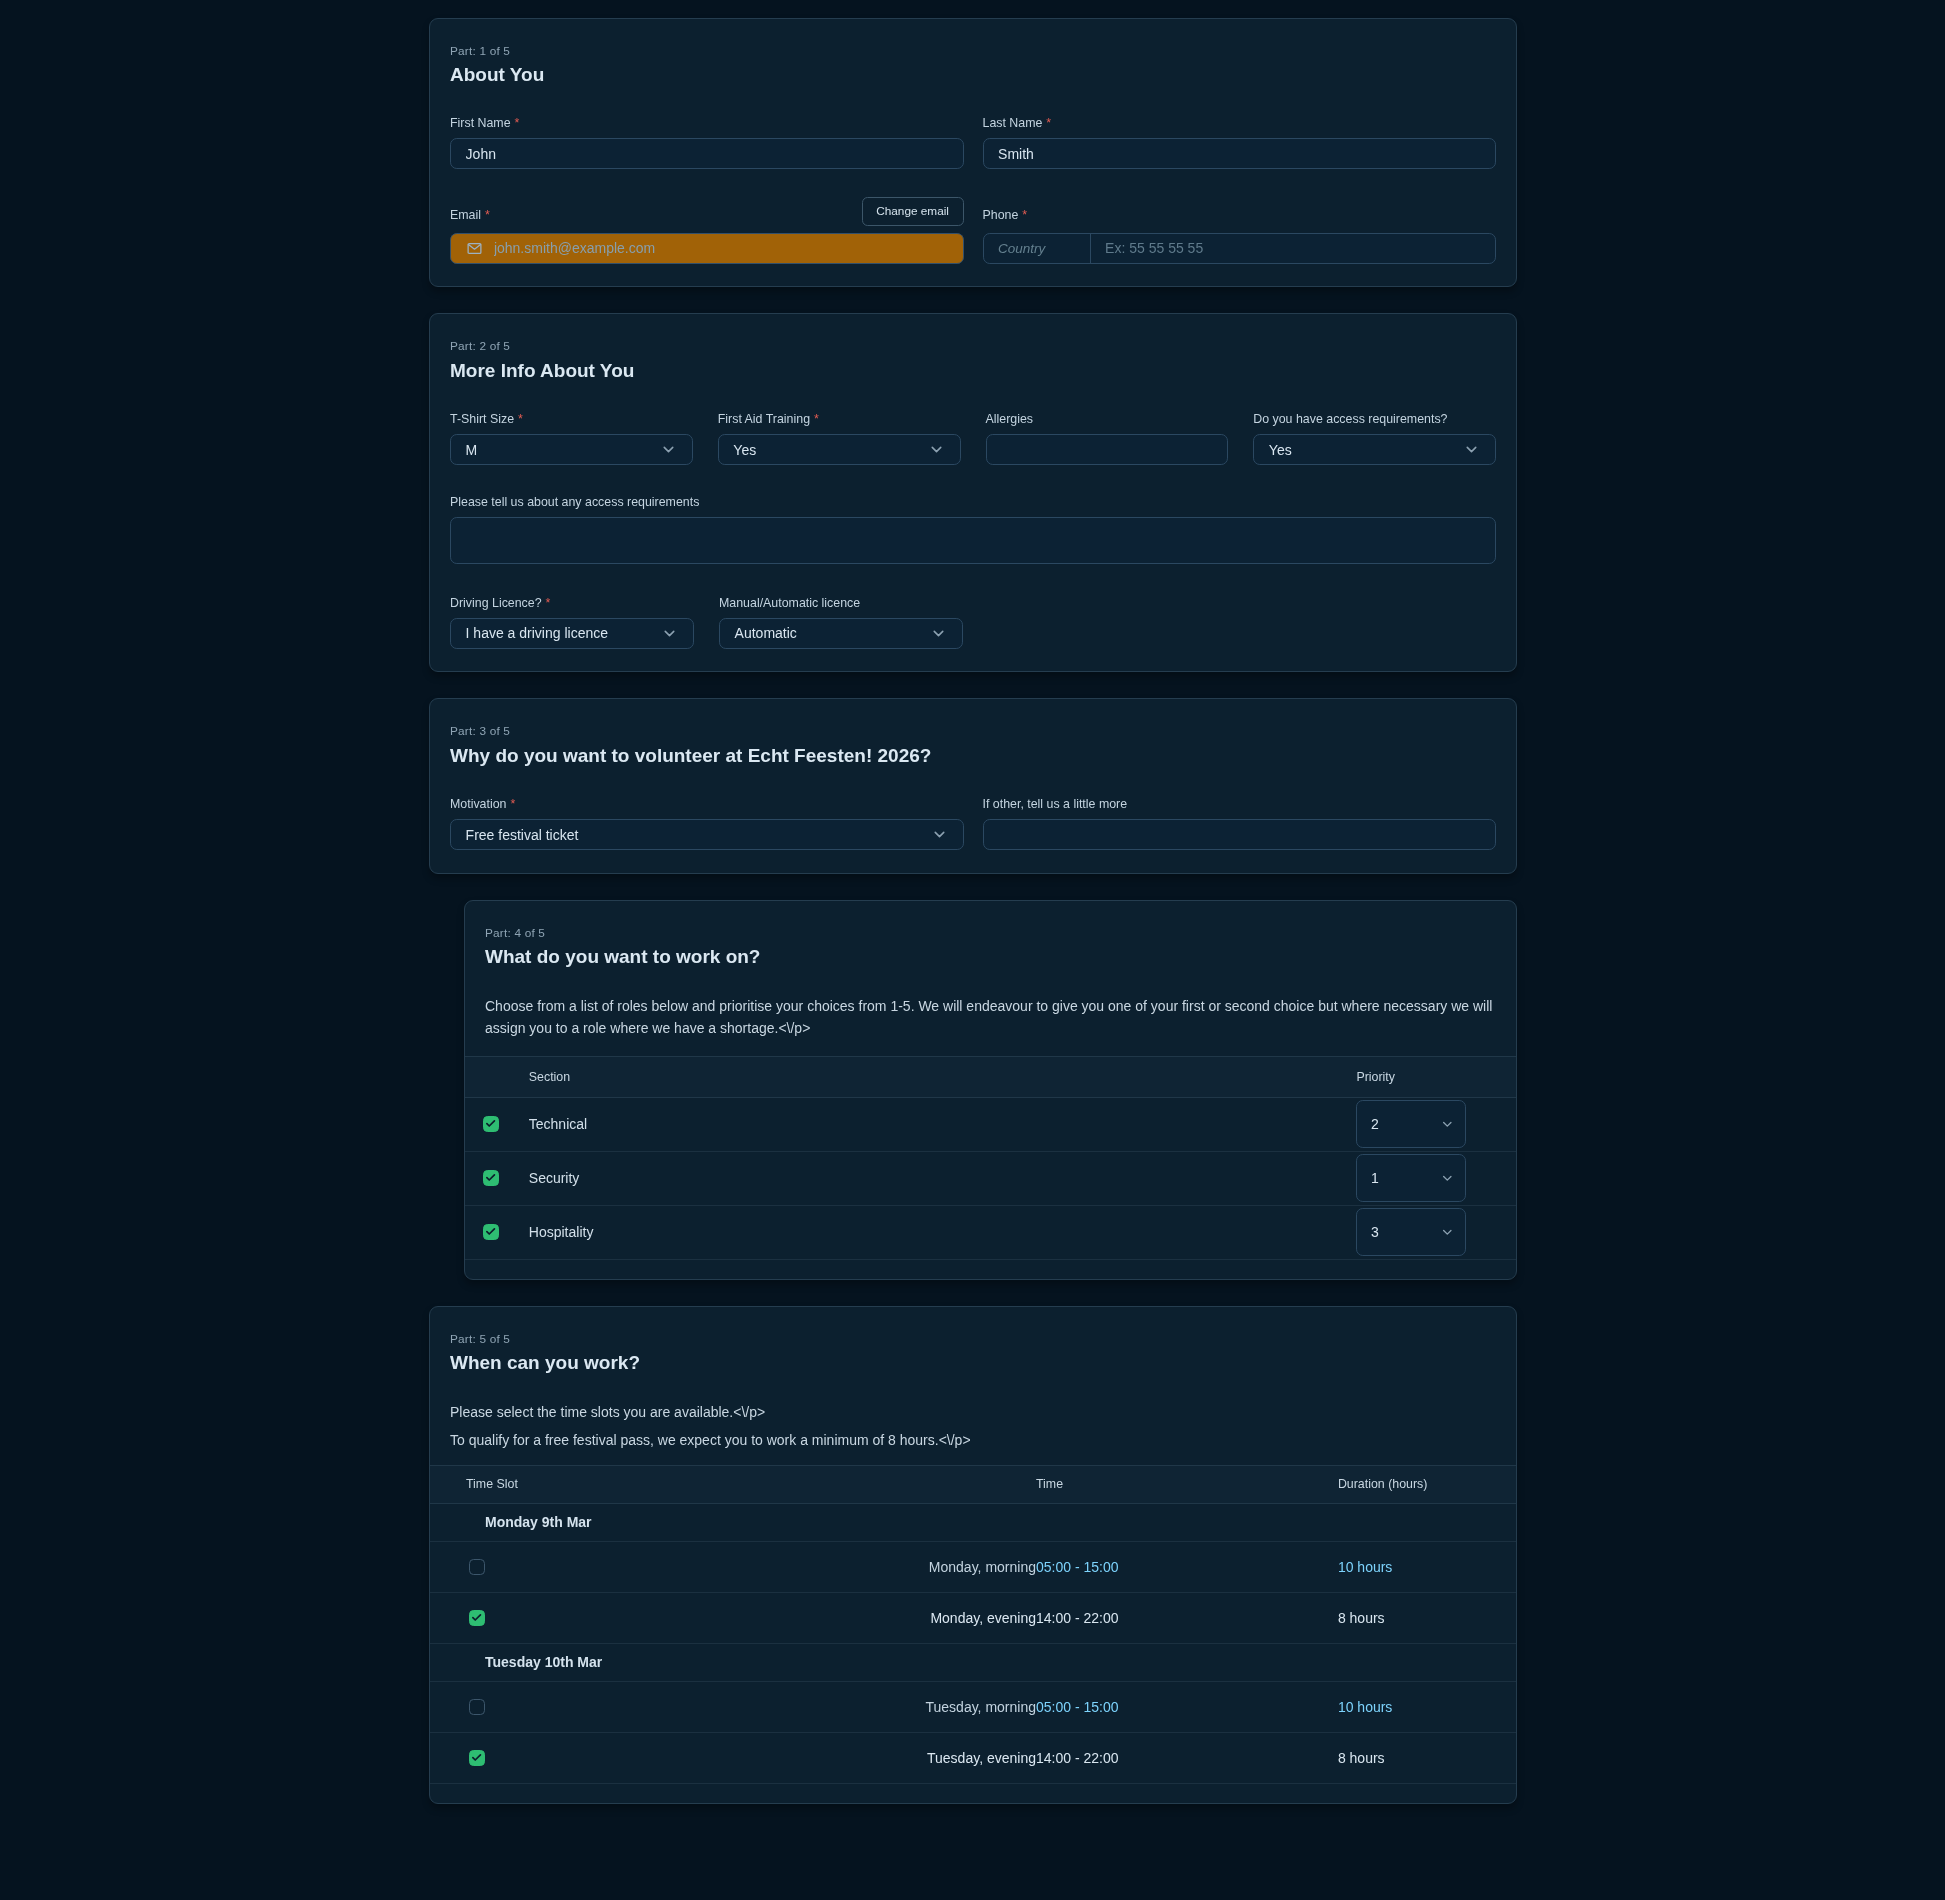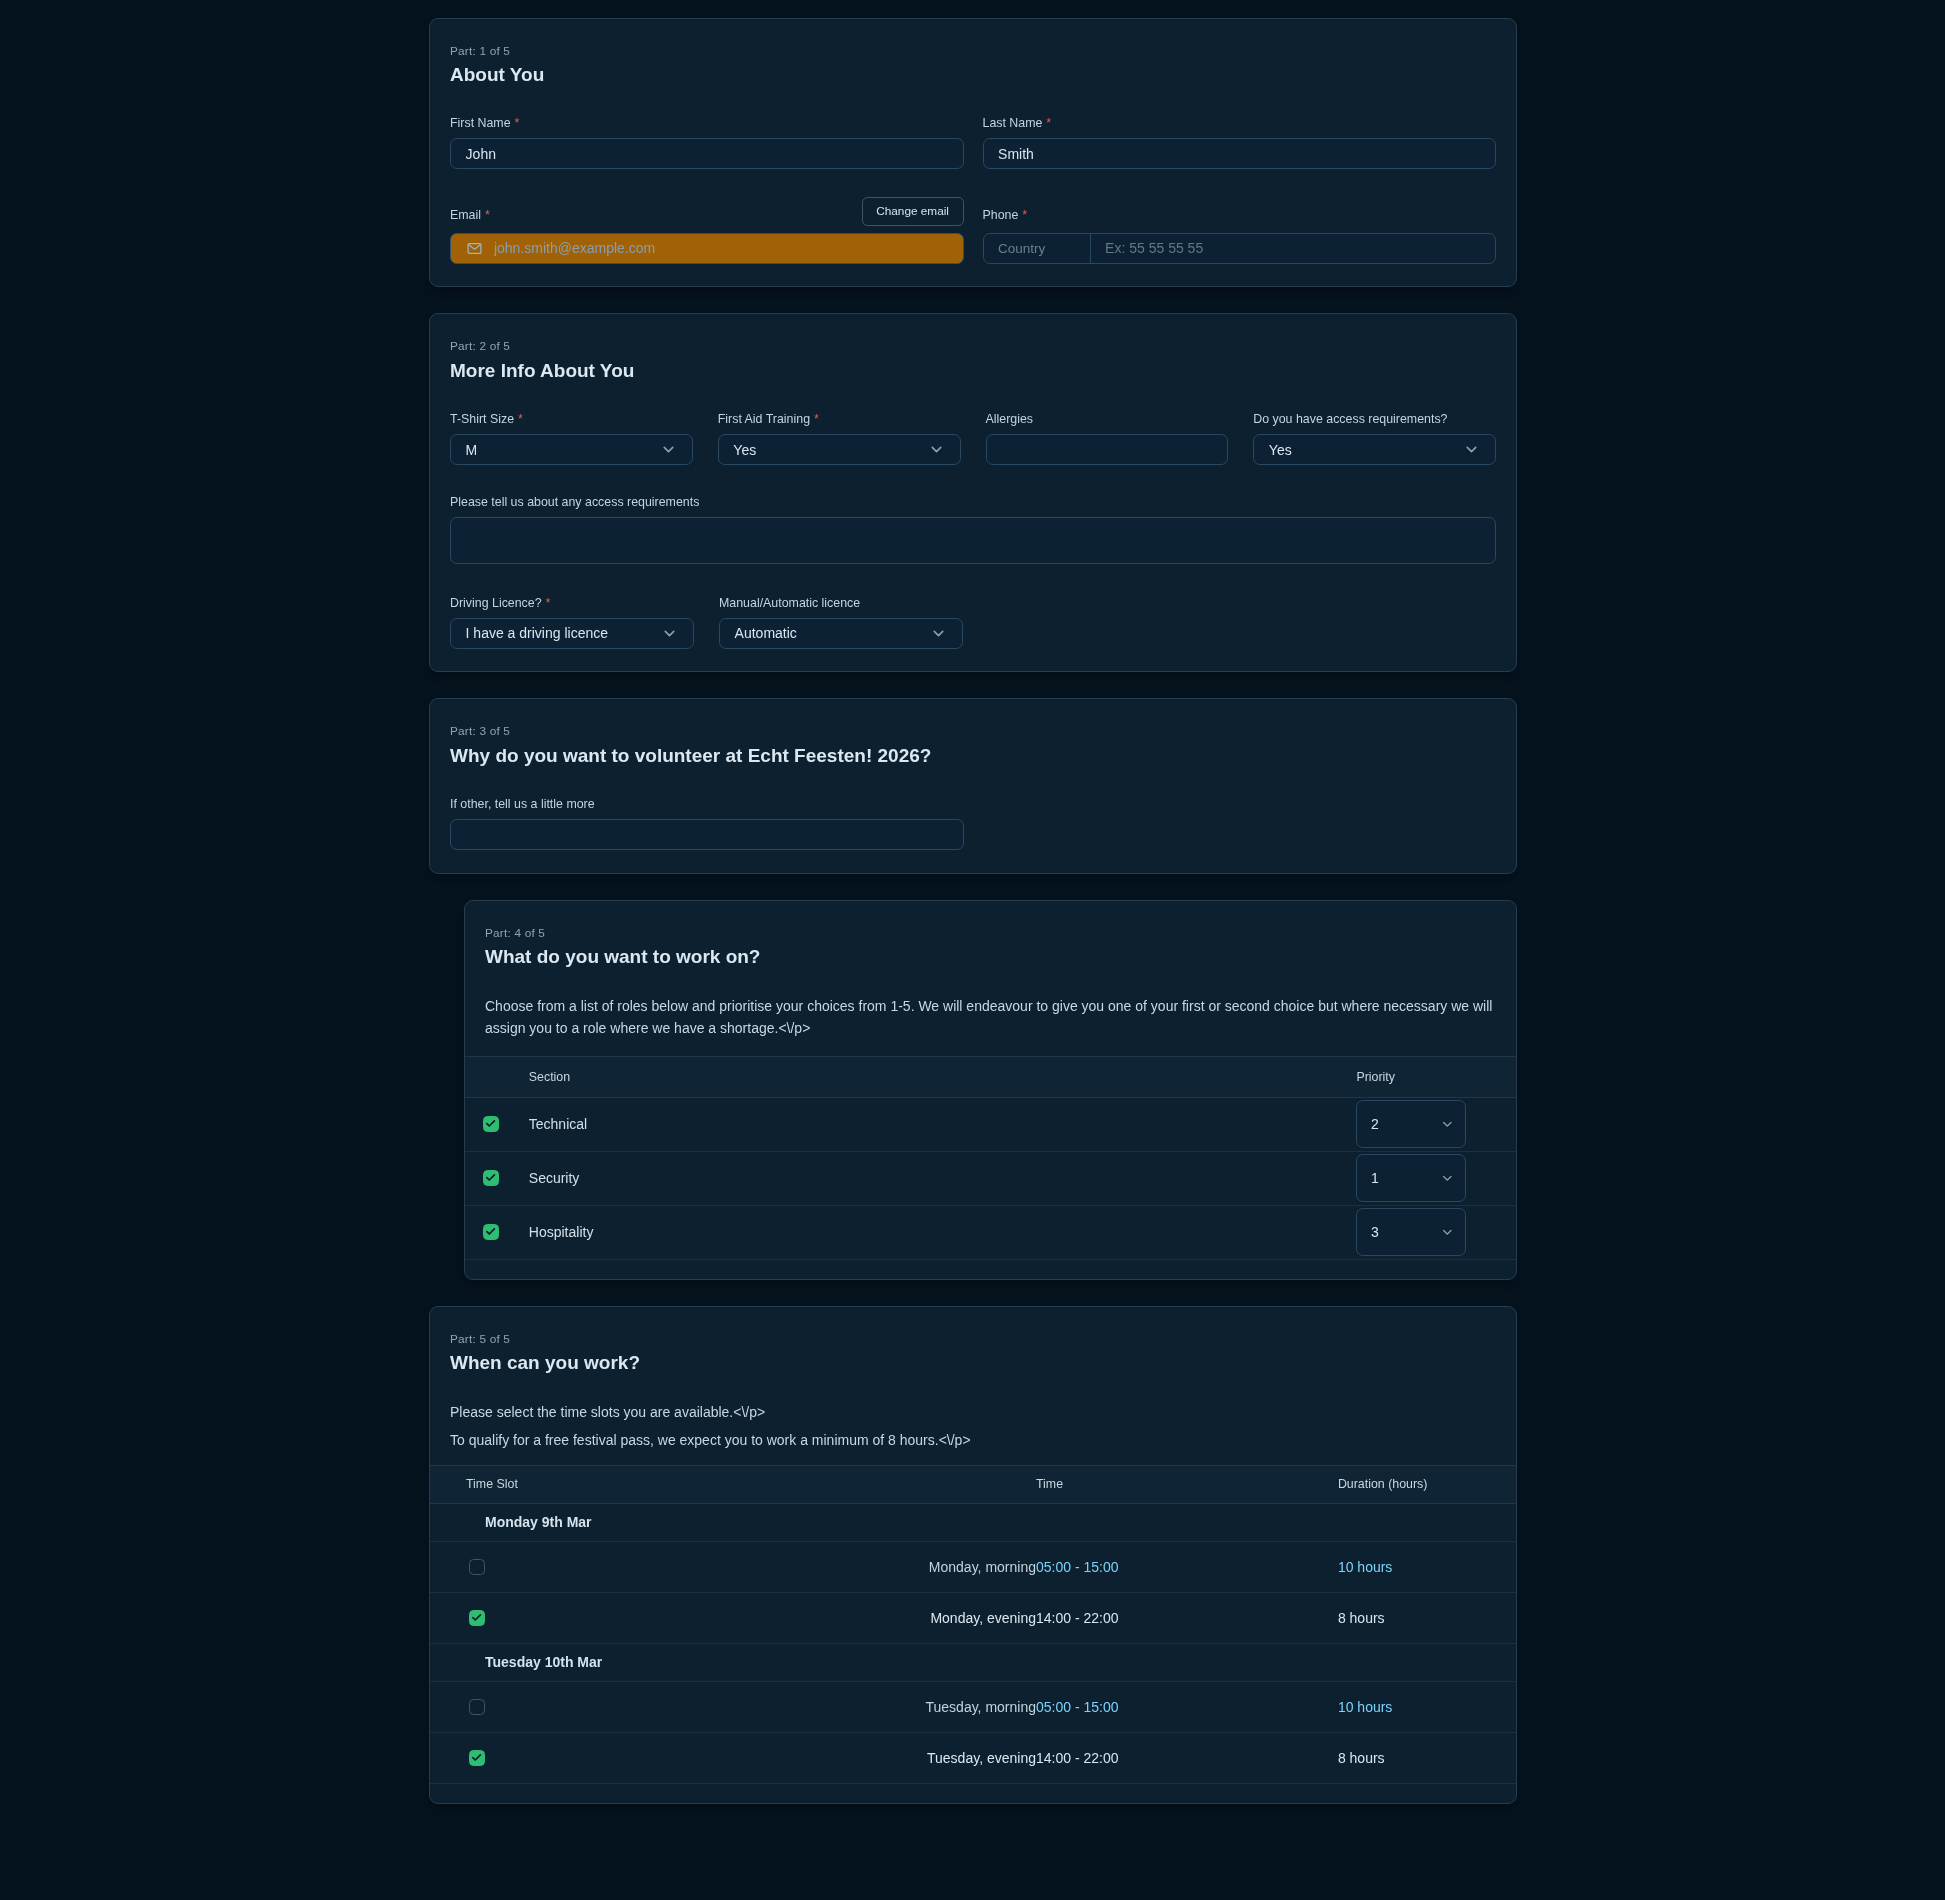--- a/index.html
+++ b/index.html
@@ -69,21 +69,21 @@
   }
   .email-control input {
     background: transparent; border: none; outline: none; flex: 1;
     font-size: 14px; color: #d9e6f0; font-family: "Liberation Sans", sans-serif;
   }
   .email-control input::placeholder { color: #879fae; }
 
   .phone-control { display: flex; align-items: stretch; padding: 0; overflow: hidden; }
   .phone-country {
     width: 107px; display: flex; align-items: center; padding: 0 14.6px;
-    color: #64808f; font-size: 13.5px;
+    font-style: italic; color: #64808f; font-size: 13.5px;
     border-right: 1.1px solid #2b4861;
   }
   .phone-control input {
     flex: 1; background: transparent; border: none; outline: none; padding: 0 14.6px;
     font-size: 14px; color: #d9e6f0; font-family: "Liberation Sans", sans-serif;
   }
   .phone-control input::placeholder { color: #5f7a8b; }
 
   .desc { font-size: 14px; color: #c9d7e2; line-height: 1.55; margin-top: 28px; }
   .desc + .desc { margin-top: 5.6px; }
@@ -250,20 +250,31 @@
       </div>
     </div>
   </section>
 
   <section class="panel">
     <div class="part-label">Part: 3 of 5</div>
     <h2 class="sec-title">Why do you want to volunteer at Echt Feesten! 2026?</h2>
 
     <div class="row two mt-lg">
       <div>
+        <label class="field-label"><span>Motivation</span><span class="req">*</span></label>
+        <div class="control select">
+          <span>Free festival ticket</span>
+          <span class="chev">
+              <svg viewBox="0 0 24 24" width="17" height="17" fill="none" stroke="#8ca1b1" stroke-width="2.2" stroke-linecap="round" stroke-linejoin="round">
+                <polyline points="6 9 12 15 18 9"></polyline>
+              </svg>
+            </span>
+        </div>
+      </div>
+      <div>
         <label class="field-label">If other, tell us a little more</label>
         <input class="control" style="">
       </div>
     </div>
   </section>
 
   <section class="panel" style="padding-bottom:19px;margin-left:35px;">
     <div class="part-label">Part: 4 of 5</div>
     <h2 class="sec-title">What do you want to work on?</h2>
     <p class="desc">Choose from a list of roles below and prioritise your choices from 1-5. We will endeavour to give you one of your first or second choice but where necessary we will assign you to a role where we have a shortage.&lt;\/p&gt;</p>

